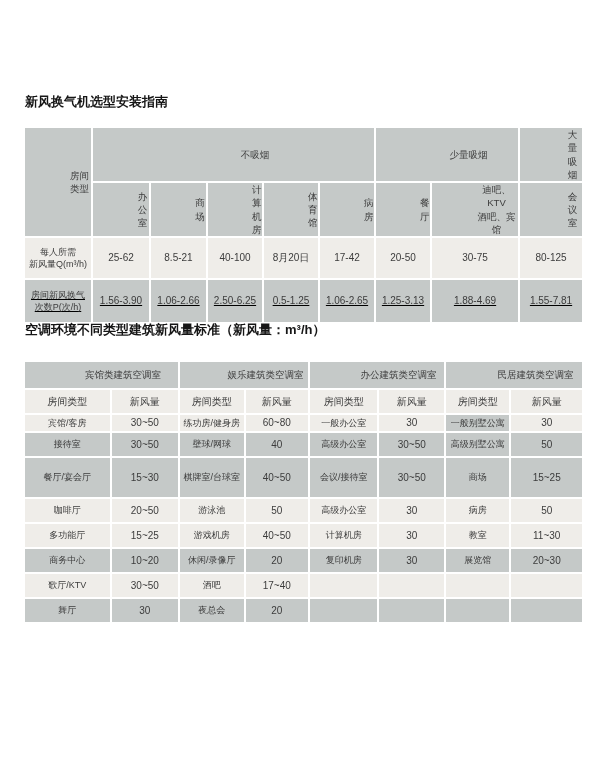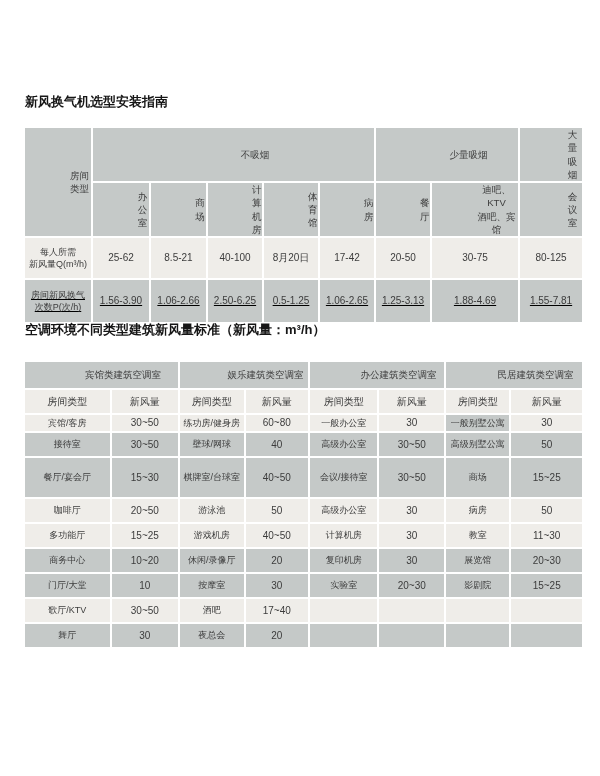--- a/index.html
+++ b/index.html
@@ -187,30 +187,20 @@
         <td class="g room">商务中心</td>
         <td class="g">10~20</td>
         <td class="g room">休闲/录像厅</td>
         <td class="g">20</td>
         <td class="g room">复印机房</td>
         <td class="g">30</td>
         <td class="g room">展览馆</td>
         <td class="g">20~30</td>
       </tr>
       <tr style="height: 23px;">
-        <td class="g room">门厅/大堂</td>
-        <td class="g">10</td>
-        <td class="g room">按摩室</td>
-        <td class="g">30</td>
-        <td class="g room">实验室</td>
-        <td class="g">20~30</td>
-        <td class="g room">影剧院</td>
-        <td class="g">15~25</td>
-      </tr>
-      <tr style="height: 23px;">
         <td class="l room">歌厅/KTV</td>
         <td class="l">30~50</td>
         <td class="l room">酒吧</td>
         <td class="l">17~40</td>
         <td class="l room"></td>
         <td class="l"></td>
         <td class="l room"></td>
         <td class="l"></td>
       </tr>
       <tr style="height: 23px;">

